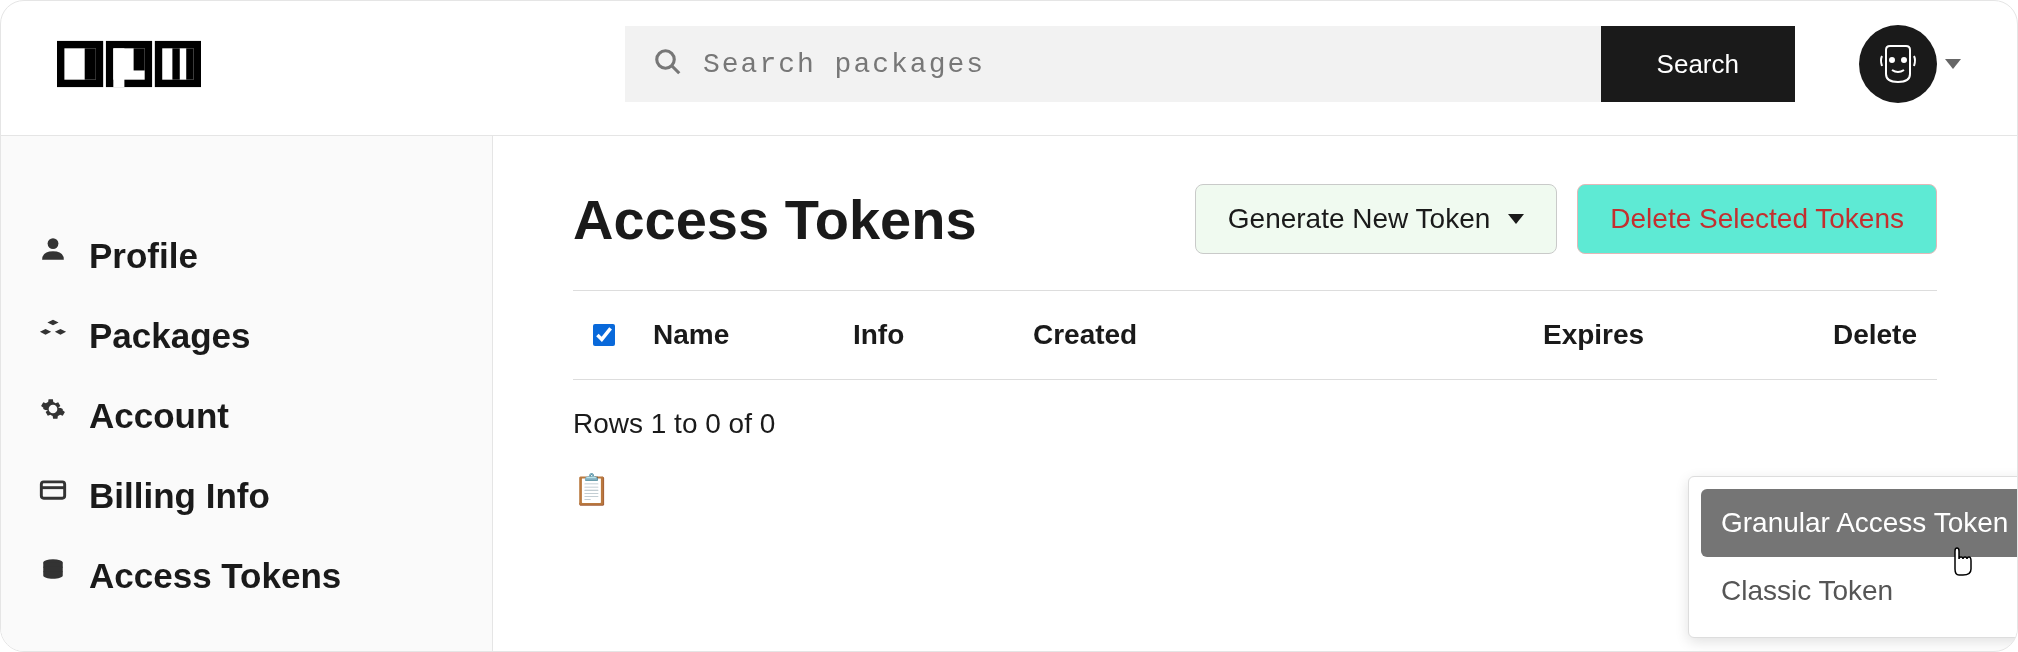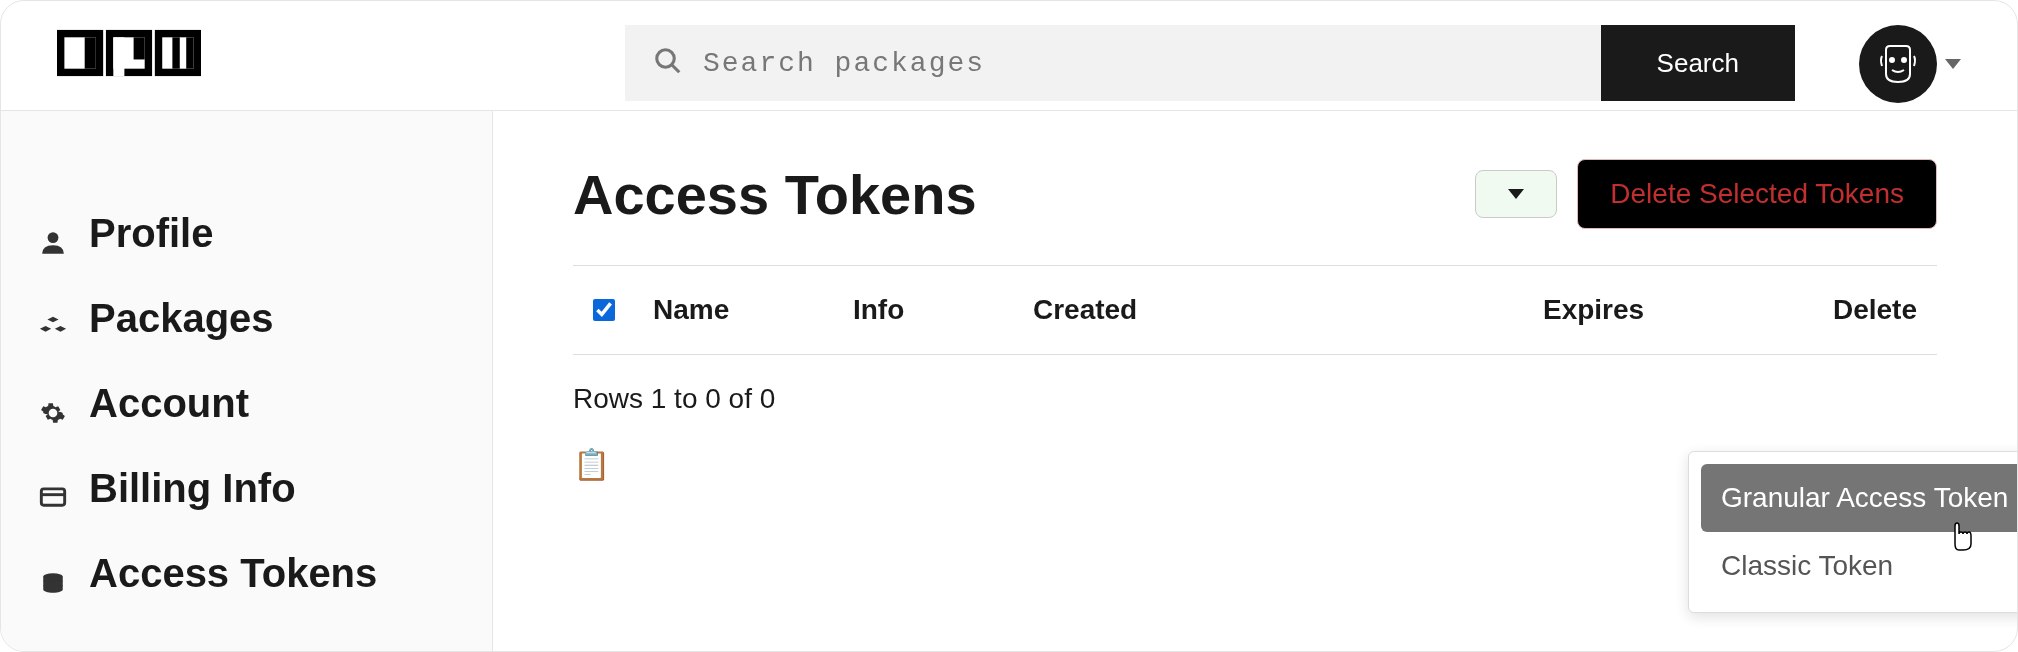--- a/index.html
+++ b/index.html
@@ -14,22 +14,22 @@
     }
     .container {
       width: 100%;
       height: 100%;
       display: flex;
       flex-direction: column;
     }
     
     .header {
       display: flex;
-      align-items: flex-start;
-      padding: 24px 56px 7px 56px;
+      align-items: center;
+      padding: 24px 56px 32px 56px;
       border-bottom: 1px solid #e5e5e5;
       gap: 24px;
     }
     .logo {
       width: 144px;
       height: 56px;
       display: flex;
       align-items: center;
     }
     .logo svg { width: 144px; height: 56px; }
@@ -95,24 +95,24 @@
       display: flex;
     }
     .sidebar {
       width: 570px;
       background: #fafafa;
       border-right: 1px solid #e5e5e5;
       padding: 80px 0 0 36px;
     }
     .sidebar-item {
       display: flex;
-      align-items: flex-end;
+      align-items: flex-start;
       gap: 20px;
       padding: 20px 0;
-      font-size: 40px;
+      font-size: 35px;
       font-weight: 600;
       color: #1a1a1a;
       cursor: pointer;
     }
     .sidebar-icon {
       width: 32px;
       display: flex;
       justify-content: center;
       color: #333;
     }
@@ -146,21 +146,21 @@
       color: #1a1a1a;
       cursor: pointer;
     }
     .btn-generate .caret {
       width: 0; height: 0;
       border-left: 8px solid transparent;
       border-right: 8px solid transparent;
       border-top: 10px solid #1a1a1a;
     }
     .btn-delete {
-      background: #000000;
+      background: #5eead4;
       border: 1px solid #e2b8b8;
       border-radius: 8px;
       padding: 18px 32px;
       font-size: 28px;
       font-weight: 500;
       color: #c32f2f;
       cursor: pointer;
     }
     
     .table-header {
@@ -327,20 +327,21 @@
             </svg>
         </span>
         <span>Access Tokens</span>
       </div>
     </div>
 
     <div class="main">
       <div class="page-head">
         <h1 class="page-title">Access Tokens</h1>
         <button class="btn-generate">
+          <span>Generate New Token</span>
           <span class="caret"></span>
         </button>
         <button class="btn-delete">Delete Selected Tokens</button>
       </div>
 
       <div class="table-header">
         <div class="col-check">
           <input type="checkbox" class="checkbox" checked="" style="">
         </div>
         <div class="col-name">Name</div>

